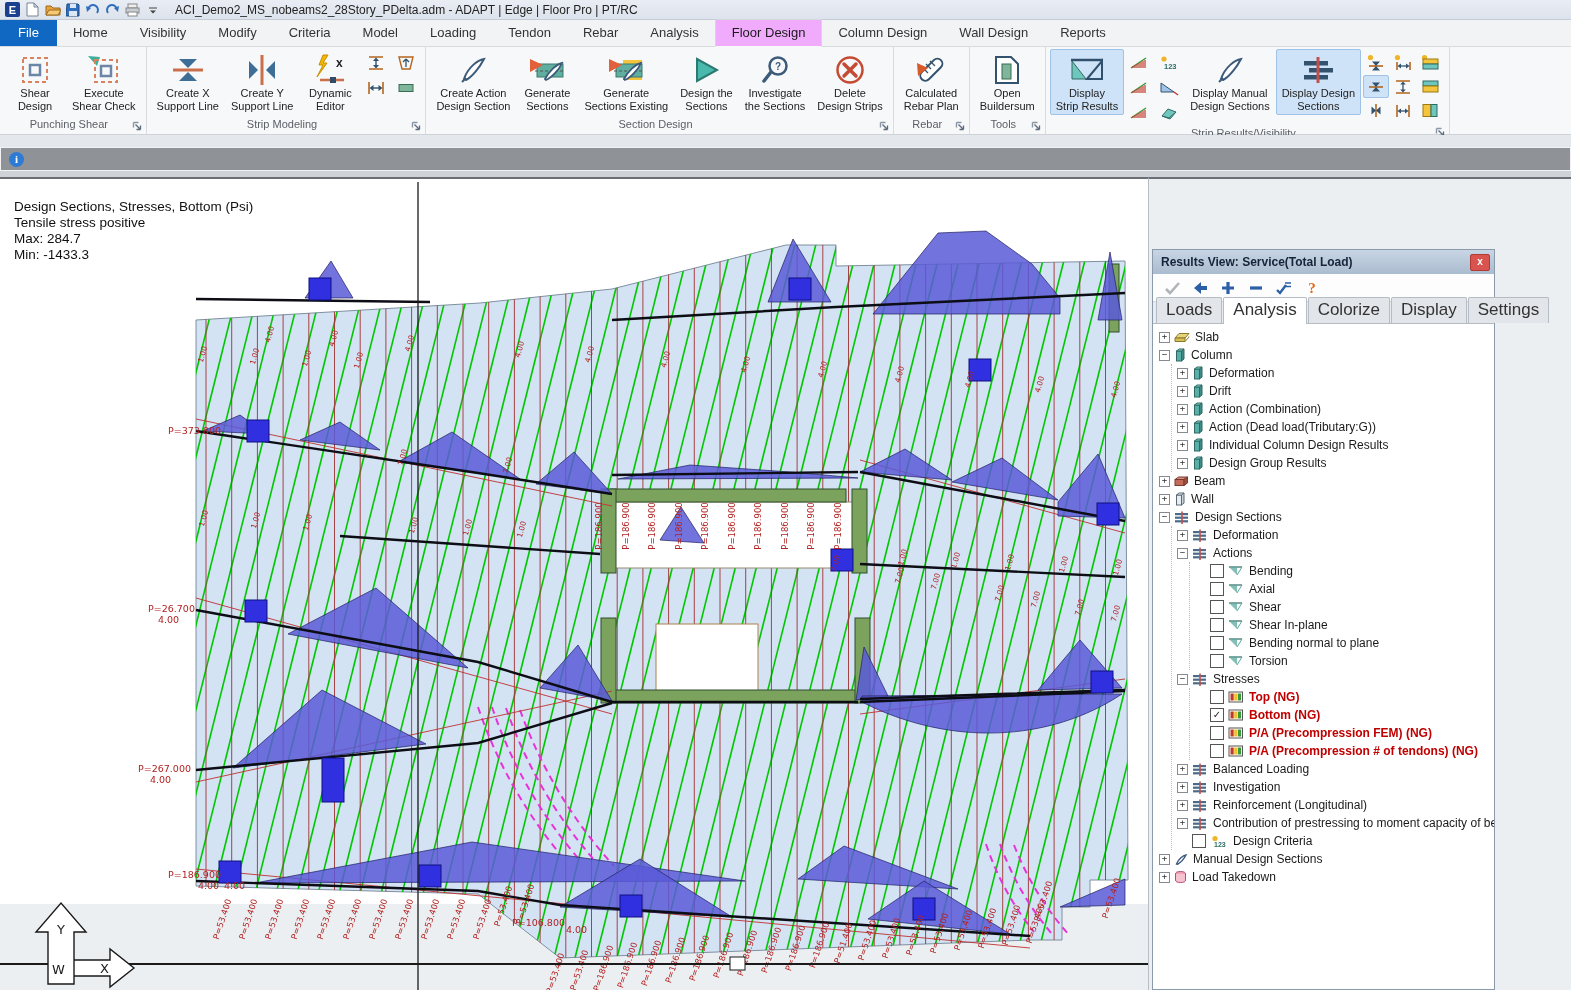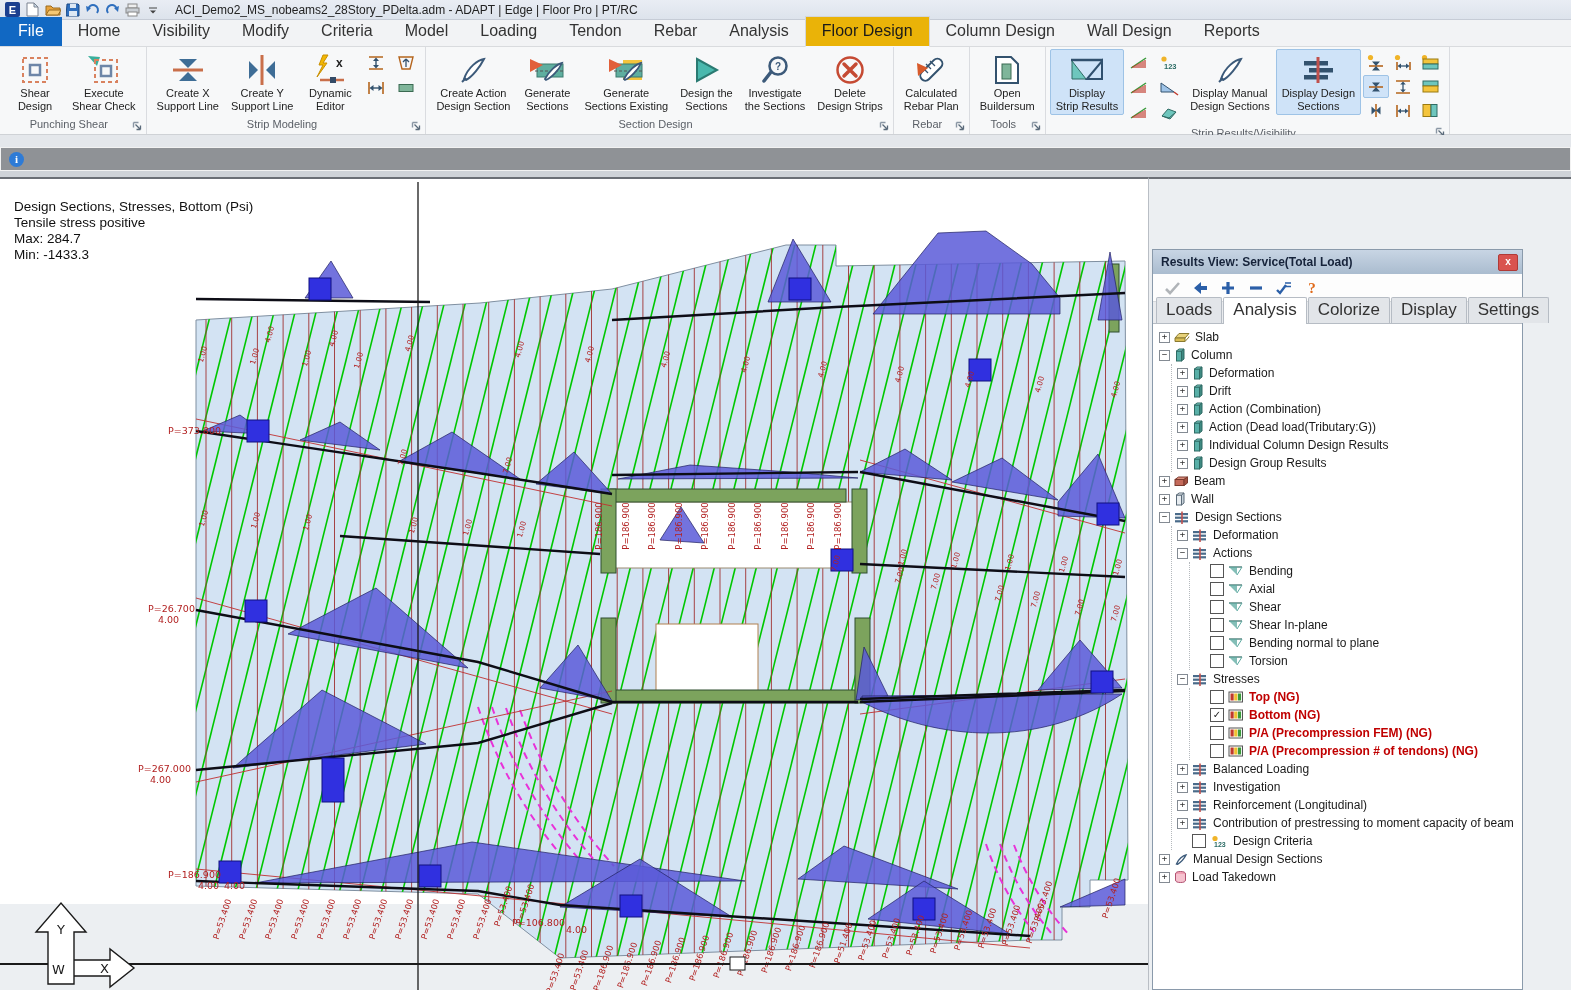--- a/index.html
+++ b/index.html
@@ -6,23 +6,23 @@
     font-family:"Liberation Sans",sans-serif;background:#eceff2;}
   
   #titlebar{position:absolute;left:0;top:0;width:1571px;height:20px;
     background:linear-gradient(#e9edf4,#dde3ec);border-bottom:1px solid #c6ccd6;
     display:flex;align-items:center;gap:4px;padding-left:4px;box-sizing:border-box;}
   .tb-icon{width:17px;height:17px;display:flex;align-items:center;justify-content:center;cursor:default;}
   #titlebar .title{font-size:12px;color:#222;margin-left:10px;white-space:nowrap;}
   
   #tabrow{position:absolute;left:0;top:20px;width:1571px;height:27px;background:#f2f3f5;
     border-bottom:1px solid #d9dbde;display:flex;align-items:flex-end;box-sizing:border-box;}
-  .rtab{font-size:16px;color:#333;padding:5px 16px 6px 16px;cursor:default;white-space:nowrap;}
+  .rtab{font-size:13px;color:#333;padding:5px 16px 6px 16px;cursor:default;white-space:nowrap;}
   .rtab.accent{background:#1168c3;color:#fff;padding:5px 18px 6px 18px;}
-  .rtab.active{background:#eab308;border:1px solid #d4d6d9;border-bottom:1px solid #f7f8f9;
+  .rtab.active{background:#f0abfc;border:1px solid #d4d6d9;border-bottom:1px solid #f7f8f9;
     margin-bottom:-1px;color:#1a1a1a;}
   
   #ribbon{position:absolute;left:0;top:47px;width:1571px;height:88px;background:#f7f8f9;
     border-bottom:1px solid #cfd2d6;display:flex;box-sizing:border-box;}
   .rgroup{display:flex;flex-direction:column;border-right:1px solid #dadce0;padding:1px 2px 0 2px;}
   .rgroup-body{flex:1;display:flex;align-items:flex-start;padding:1px 2px;}
   .rgroup-caption{height:15px;font-size:11px;color:#5a5f66;text-align:center;position:relative;
     padding:0 14px 1px 6px;white-space:nowrap;}
   .launcher{position:absolute;right:1px;bottom:2px;width:11px;height:11px;cursor:default;}
   .rbtn{display:flex;flex-direction:column;align-items:center;justify-content:flex-start;
@@ -43,21 +43,21 @@
     font-size:11px;font-weight:bold;display:flex;align-items:center;justify-content:center;
     margin-left:8px;font-family:"Liberation Serif",serif;}
   #understrip{position:absolute;left:0;top:171px;width:1571px;height:6px;background:#cfd3d8;}
   
   #canvas{position:absolute;left:0;top:177px;width:1148px;height:727px;background:#fff;
     border-top:2px solid #6b6f75;box-sizing:border-box;}
   #overlay-text{position:absolute;left:14px;top:20px;font-size:13.5px;color:#101010;line-height:16px;z-index:5;}
   #rightdock{position:absolute;left:1148px;top:177px;width:423px;height:813px;background:#eceff2;
     border-top:2px solid #6b6f75;border-left:1px solid #b9bec5;box-sizing:border-box;}
   
-  #panel{position:absolute;left:1152px;top:249px;width:371px;height:741px;background:#737373;
+  #panel{position:absolute;left:1152px;top:249px;width:343px;height:741px;background:#737373;
     border:1px solid #8a9aab;box-sizing:border-box;display:flex;flex-direction:column;z-index:20;}
   #panel-title{height:24px;background:linear-gradient(#c8d5e4,#aabccf);display:flex;align-items:center;
     padding:0 4px 0 8px;font-size:12px;font-weight:bold;color:#16233a;}
   #panel-title .ptext{flex:1;}
   #panel-close{width:18px;height:15px;background:#d9534f;border:1px solid #b03a36;border-radius:2px;
     color:#fff;font-size:10px;line-height:13px;text-align:center;cursor:default;font-weight:bold;}
   #panel-toolbar{height:27px;background:#fdfdfd;border-bottom:1px solid #d5d8db;display:flex;
     align-items:center;gap:10px;padding-left:10px;}
   #panel-toolbar .pt-icon{width:18px;height:16px;display:flex;align-items:center;justify-content:center;cursor:default;}
   #panel-tabs{height:21px;display:flex;align-items:flex-end;background:#e9ebee;padding-left:3px;

